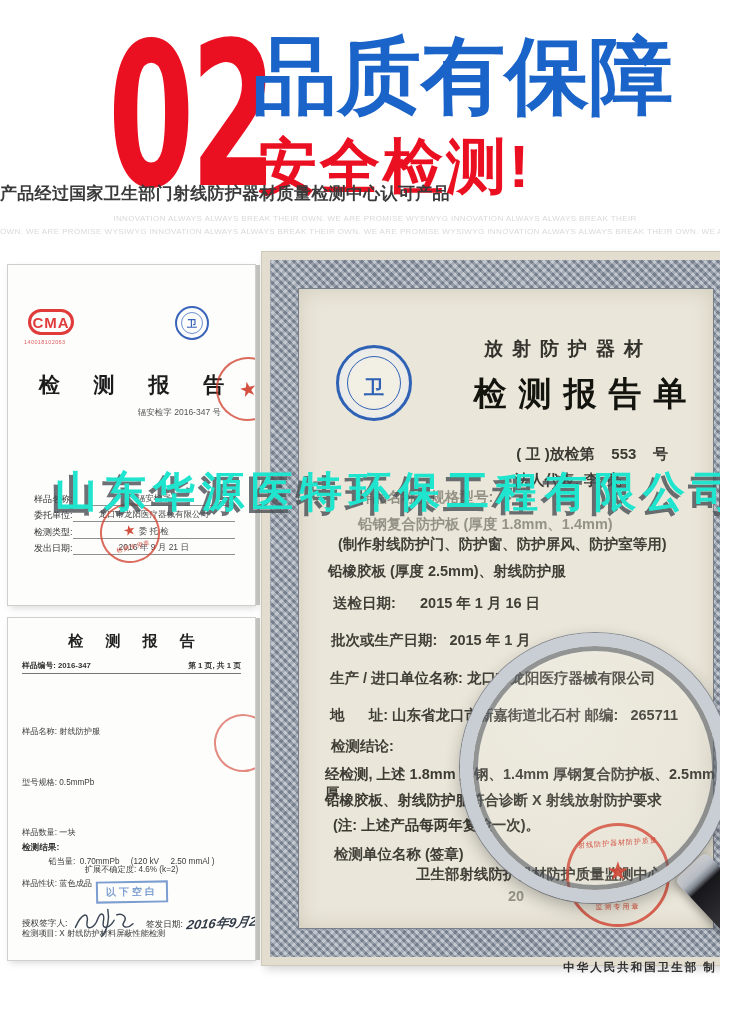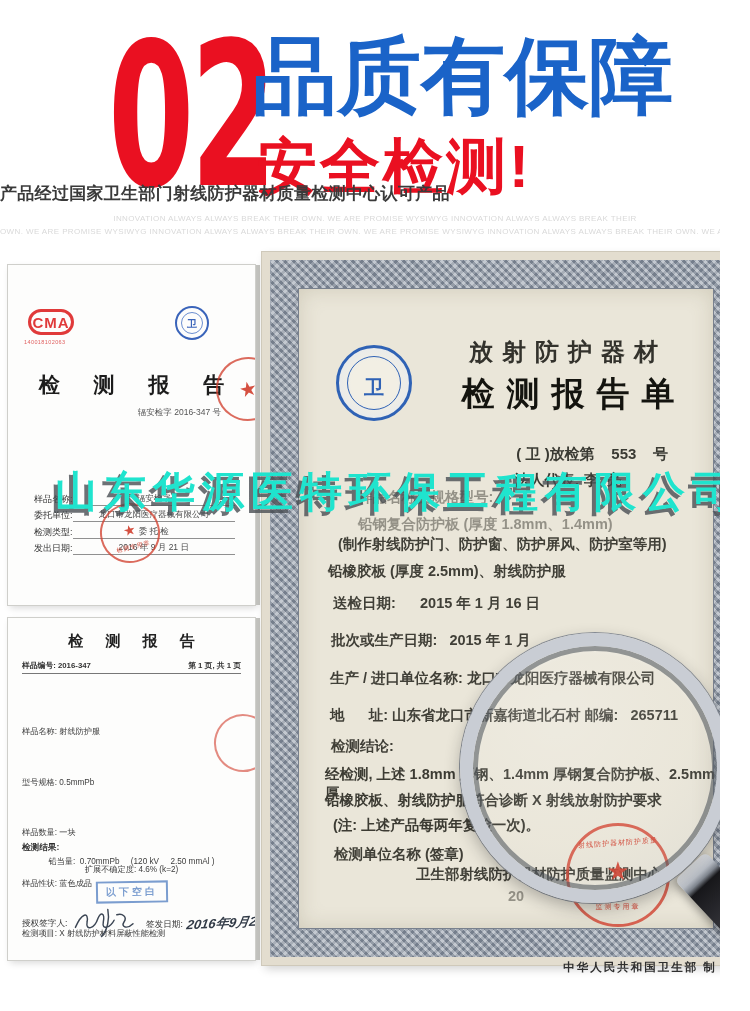--- a/index.html
+++ b/index.html
@@ -98,23 +98,23 @@
       background-image:repeating-linear-gradient(45deg,rgba(255,255,255,.28) 0 3px,rgba(40,50,65,.18) 3px 6px),
                        repeating-linear-gradient(-45deg,rgba(255,255,255,.2) 0 3px,rgba(40,50,65,.16) 3px 6px);}
   .paperR{position:absolute;inset:28px;background:var(--paper);
       box-shadow:inset 0 0 0 1px #79818e,inset 0 0 22px rgba(110,100,70,.22);}
   .paperR > div{position:absolute;white-space:pre-wrap;}
   .seal-blue-lg{left:38px;top:57px;width:76px;height:76px;border:3px solid #2f62b5;border-radius:50%;
       background:radial-gradient(circle,#f2efe4 45%,#dfe6f2 100%);}
   .seal-blue-lg::before{content:"";position:absolute;inset:8px;border:1.5px solid #2f62b5;border-radius:50%;}
   .seal-blue-lg span{position:absolute;left:0;top:26px;width:100%;text-align:center;
       font-size:20px;font-weight:800;color:#2f62b5;}
-  .hdr-small{left:130px;top:48px;width:280px;text-align:center;font-size:24px;font-weight:600;
+  .hdr-small{left:130px;top:48px;width:280px;text-align:center;font-size:19px;font-weight:600;
       color:#33322c;letter-spacing:9px;font-family:"DejaVu Serif","Liberation Serif",serif;}
-  .hdr-title{left:116px;top:84px;width:320px;text-align:center;font-size:33px;font-weight:800;
+  .hdr-title{left:128px;top:84px;width:320px;text-align:center;font-size:33px;font-weight:800;
       color:#14140f;letter-spacing:12px;}
   .docnoR{left:0;top:157px;width:100%;text-align:right;padding-right:46px;font-size:15px;
       font-weight:700;color:#3a3a33;}
   .legalR{left:0;top:183px;width:100%;text-align:right;padding-right:92px;font-size:15px;
       font-weight:700;color:#3a3a33;}
   .ghost{color:#4a4a42;opacity:.5;filter:blur(.4px);}
   .bodyR{font-size:14.5px;font-weight:700;color:#403f37;}
   .concl{font-size:14.5px;font-weight:700;color:#3c3b33;}
   .stamp-red-lg{left:268px;top:535px;width:104px;height:104px;border-radius:50%;
       border:3px solid var(--stampred);opacity:.92;}

